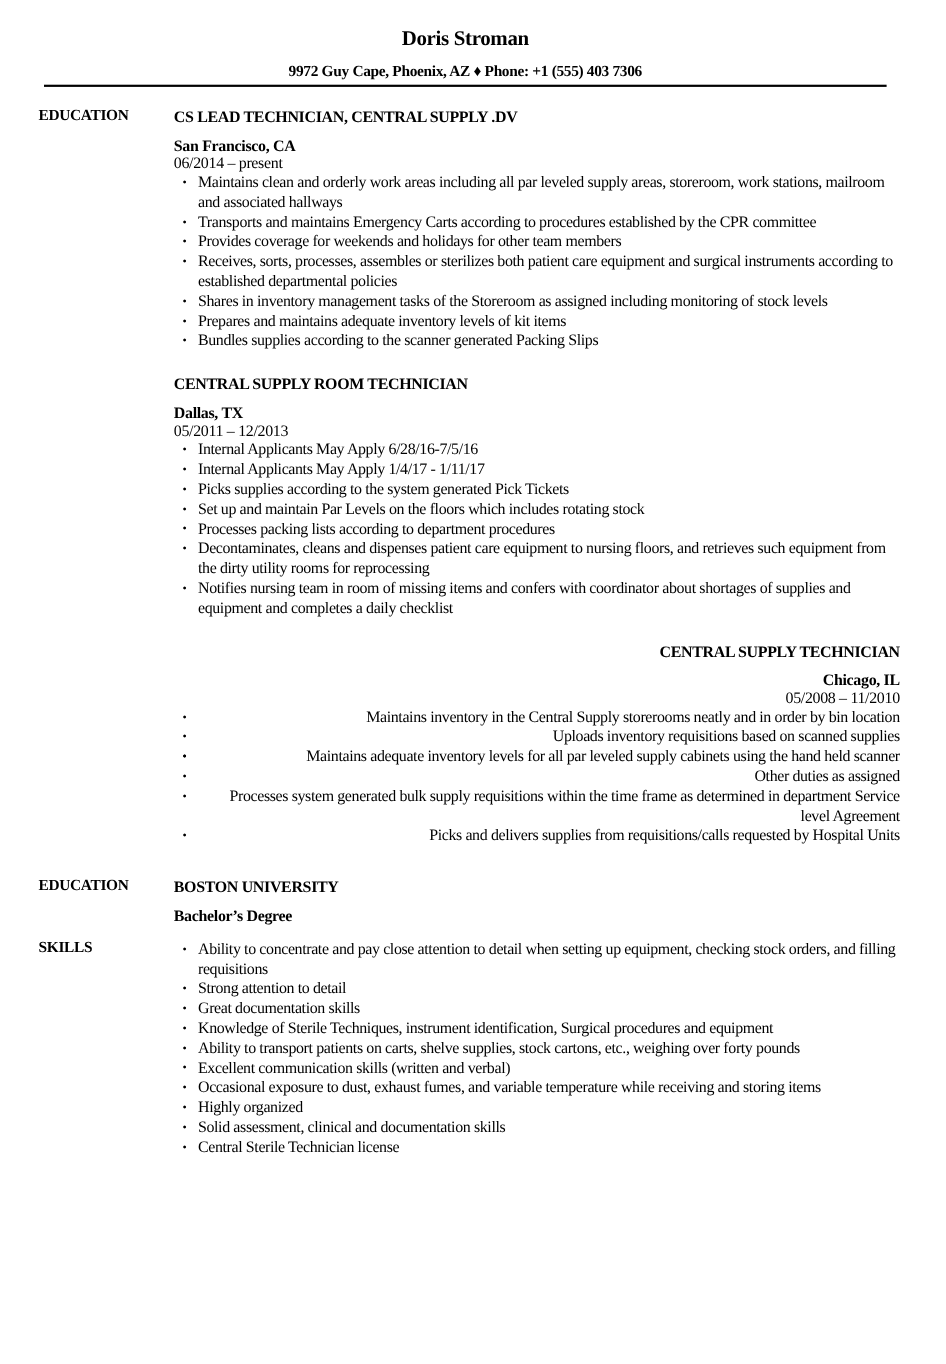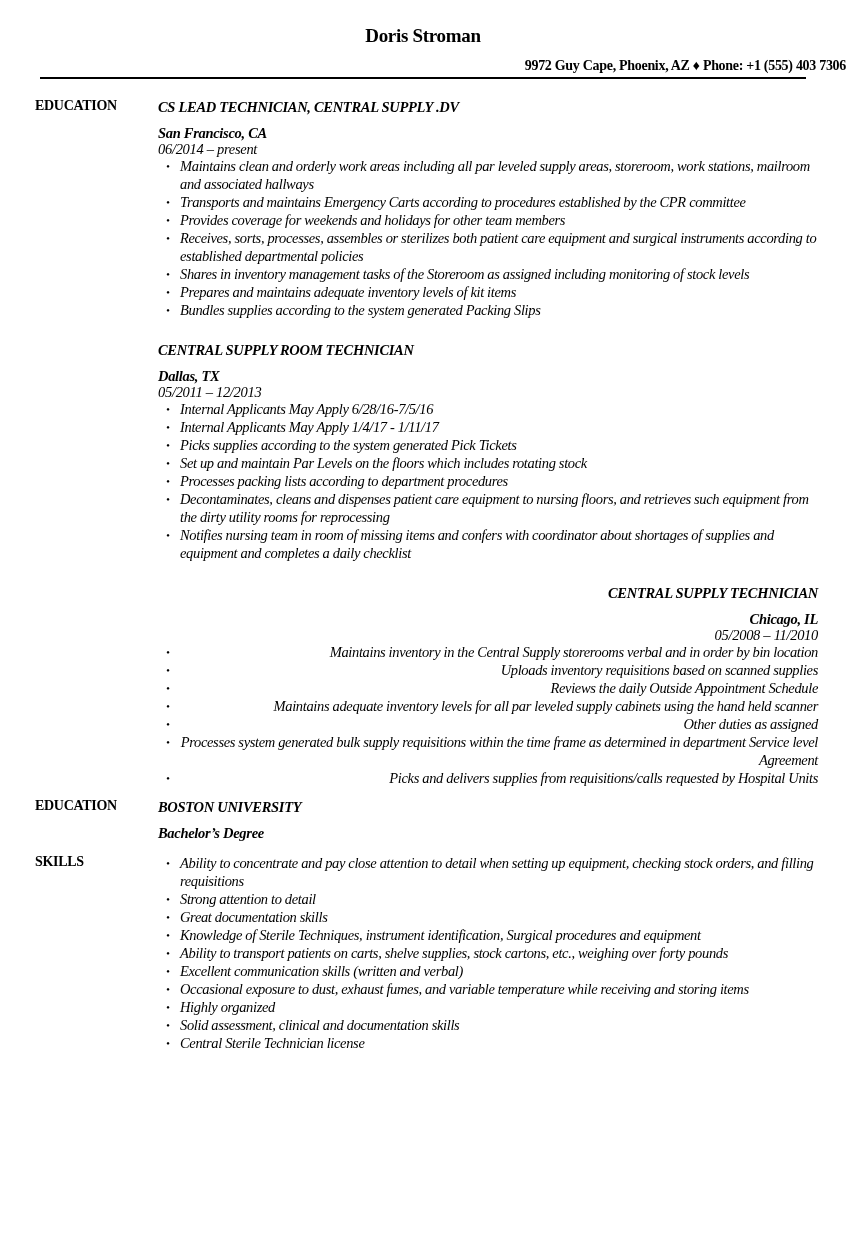--- a/index.html
+++ b/index.html
@@ -6,32 +6,32 @@
     body {
       width: 860px; height: 1240px; position: relative; overflow: hidden;
       font-family: "Liberation Serif", serif; color: #000;
     }
     .page { position: absolute; left: 0; top: 0; width: 860px; height: 994px; }
     .name {
       position: absolute; top: 25px; left: 0; width: 846px; text-align: center;
       font-size: 19px; font-weight: bold; letter-spacing: -0.3px;
     }
     .contact {
-      position: absolute; top: 58px; left: 0; width: 846px; text-align: right;
+      position: absolute; top: 58px; left: 0; width: 846px; text-align: center;
       font-size: 14px; font-weight: bold; letter-spacing: -0.3px;
     }
     .rule {
       position: absolute; top: 77px; left: 40px; width: 766px; height: 2px; background: #000;
     }
     .section { position: absolute; left: 0; width: 860px; }
     .section-label {
       position: absolute; left: 35px; top: 0;
       font-size: 14px; font-weight: bold; letter-spacing: -0.3px;
     }
-    .section-body { position: absolute; left: 158px; top: 0; width: 660px; font-style: italic; }
+    .section-body { position: absolute; left: 158px; top: 0; width: 660px; }
     .job { margin-bottom: 16px; }
     .job-title, .edu-school {
       font-size: 14.5px; font-weight: bold; line-height: 18px; letter-spacing: -0.3px;
     }
     .job-location, .edu-degree {
       font-size: 14.5px; font-weight: bold; line-height: 18px; letter-spacing: -0.3px;
       margin-top: 8px;
     }
     .job-dates { font-size: 14.5px; line-height: 15px; letter-spacing: -0.3px; }
     ul.bullets { list-style: none; margin: 0; padding: 0; }
@@ -58,21 +58,21 @@
         <div class="job-title">CS LEAD TECHNICIAN, CENTRAL SUPPLY .DV</div>
         <div class="job-location">San Francisco, CA</div>
         <div class="job-dates">06/2014 – present</div>
         <ul class="bullets">
             <li><span class="dot">•</span><span>Maintains clean and orderly work areas including all par leveled supply areas, storeroom, work stations, mailroom and associated hallways</span></li>
             <li><span class="dot">•</span><span>Transports and maintains Emergency Carts according to procedures established by the CPR committee</span></li>
             <li><span class="dot">•</span><span>Provides coverage for weekends and holidays for other team members</span></li>
             <li><span class="dot">•</span><span>Receives, sorts, processes, assembles or sterilizes both patient care equipment and surgical instruments according to established departmental policies</span></li>
             <li><span class="dot">•</span><span>Shares in inventory management tasks of the Storeroom as assigned including monitoring of stock levels</span></li>
             <li><span class="dot">•</span><span>Prepares and maintains adequate inventory levels of kit items</span></li>
-            <li><span class="dot">•</span><span>Bundles supplies according to the system generated Packing Slips</span></li>
+            <li><span class="dot">•</span><span>Bundles supplies according to the scanner generated Packing Slips</span></li>
           </ul>
       </div>
       <div class="job" style="margin-top:22px;">
         <div class="job-title">CENTRAL SUPPLY ROOM TECHNICIAN</div>
         <div class="job-location">Dallas, TX</div>
         <div class="job-dates">05/2011 – 12/2013</div>
         <ul class="bullets">
             <li><span class="dot">•</span><span>Internal Applicants May Apply 6/28/16-7/5/16</span></li>
             <li><span class="dot">•</span><span>Internal Applicants May Apply 1/4/17 - 1/11/17</span></li>
             <li><span class="dot">•</span><span>Picks supplies according to the system generated Pick Tickets</span></li>
@@ -80,23 +80,23 @@
             <li><span class="dot">•</span><span>Processes packing lists according to department procedures</span></li>
             <li><span class="dot">•</span><span>Decontaminates, cleans and dispenses patient care equipment to nursing floors, and retrieves such equipment from the dirty utility rooms for reprocessing</span></li>
             <li><span class="dot">•</span><span>Notifies nursing team in room of missing items and confers with coordinator about shortages of supplies and equipment and completes a daily checklist</span></li>
           </ul>
       </div>
       <div class="job" style="margin-top:22px;text-align:right;">
         <div class="job-title">CENTRAL SUPPLY TECHNICIAN</div>
         <div class="job-location">Chicago, IL</div>
         <div class="job-dates">05/2008 – 11/2010</div>
         <ul class="bullets">
-            <li><span class="dot">•</span><span>Maintains inventory in the Central Supply storerooms verbal and in order by bin location</span></li>
+            <li><span class="dot">•</span><span>Maintains inventory in the Central Supply storerooms neatly and in order by bin location</span></li>
             <li><span class="dot">•</span><span>Uploads inventory requisitions based on scanned supplies</span></li>
-            <li><span class="dot">•</span><span>Reviews the daily Outside Appointment Schedule</span></li>
+            <li><span class="dot">•</span></li>
             <li><span class="dot">•</span><span>Maintains adequate inventory levels for all par leveled supply cabinets using the hand held scanner</span></li>
             <li><span class="dot">•</span><span>Other duties as assigned</span></li>
             <li><span class="dot">•</span><span>Processes system generated bulk supply requisitions within the time frame as determined in department Service level Agreement</span></li>
             <li><span class="dot">•</span><span>Picks and delivers supplies from requisitions/calls requested by Hospital Units</span></li>
           </ul>
       </div>
     </div>
   </div>
 
   <div class="section" style="top:798px;">

